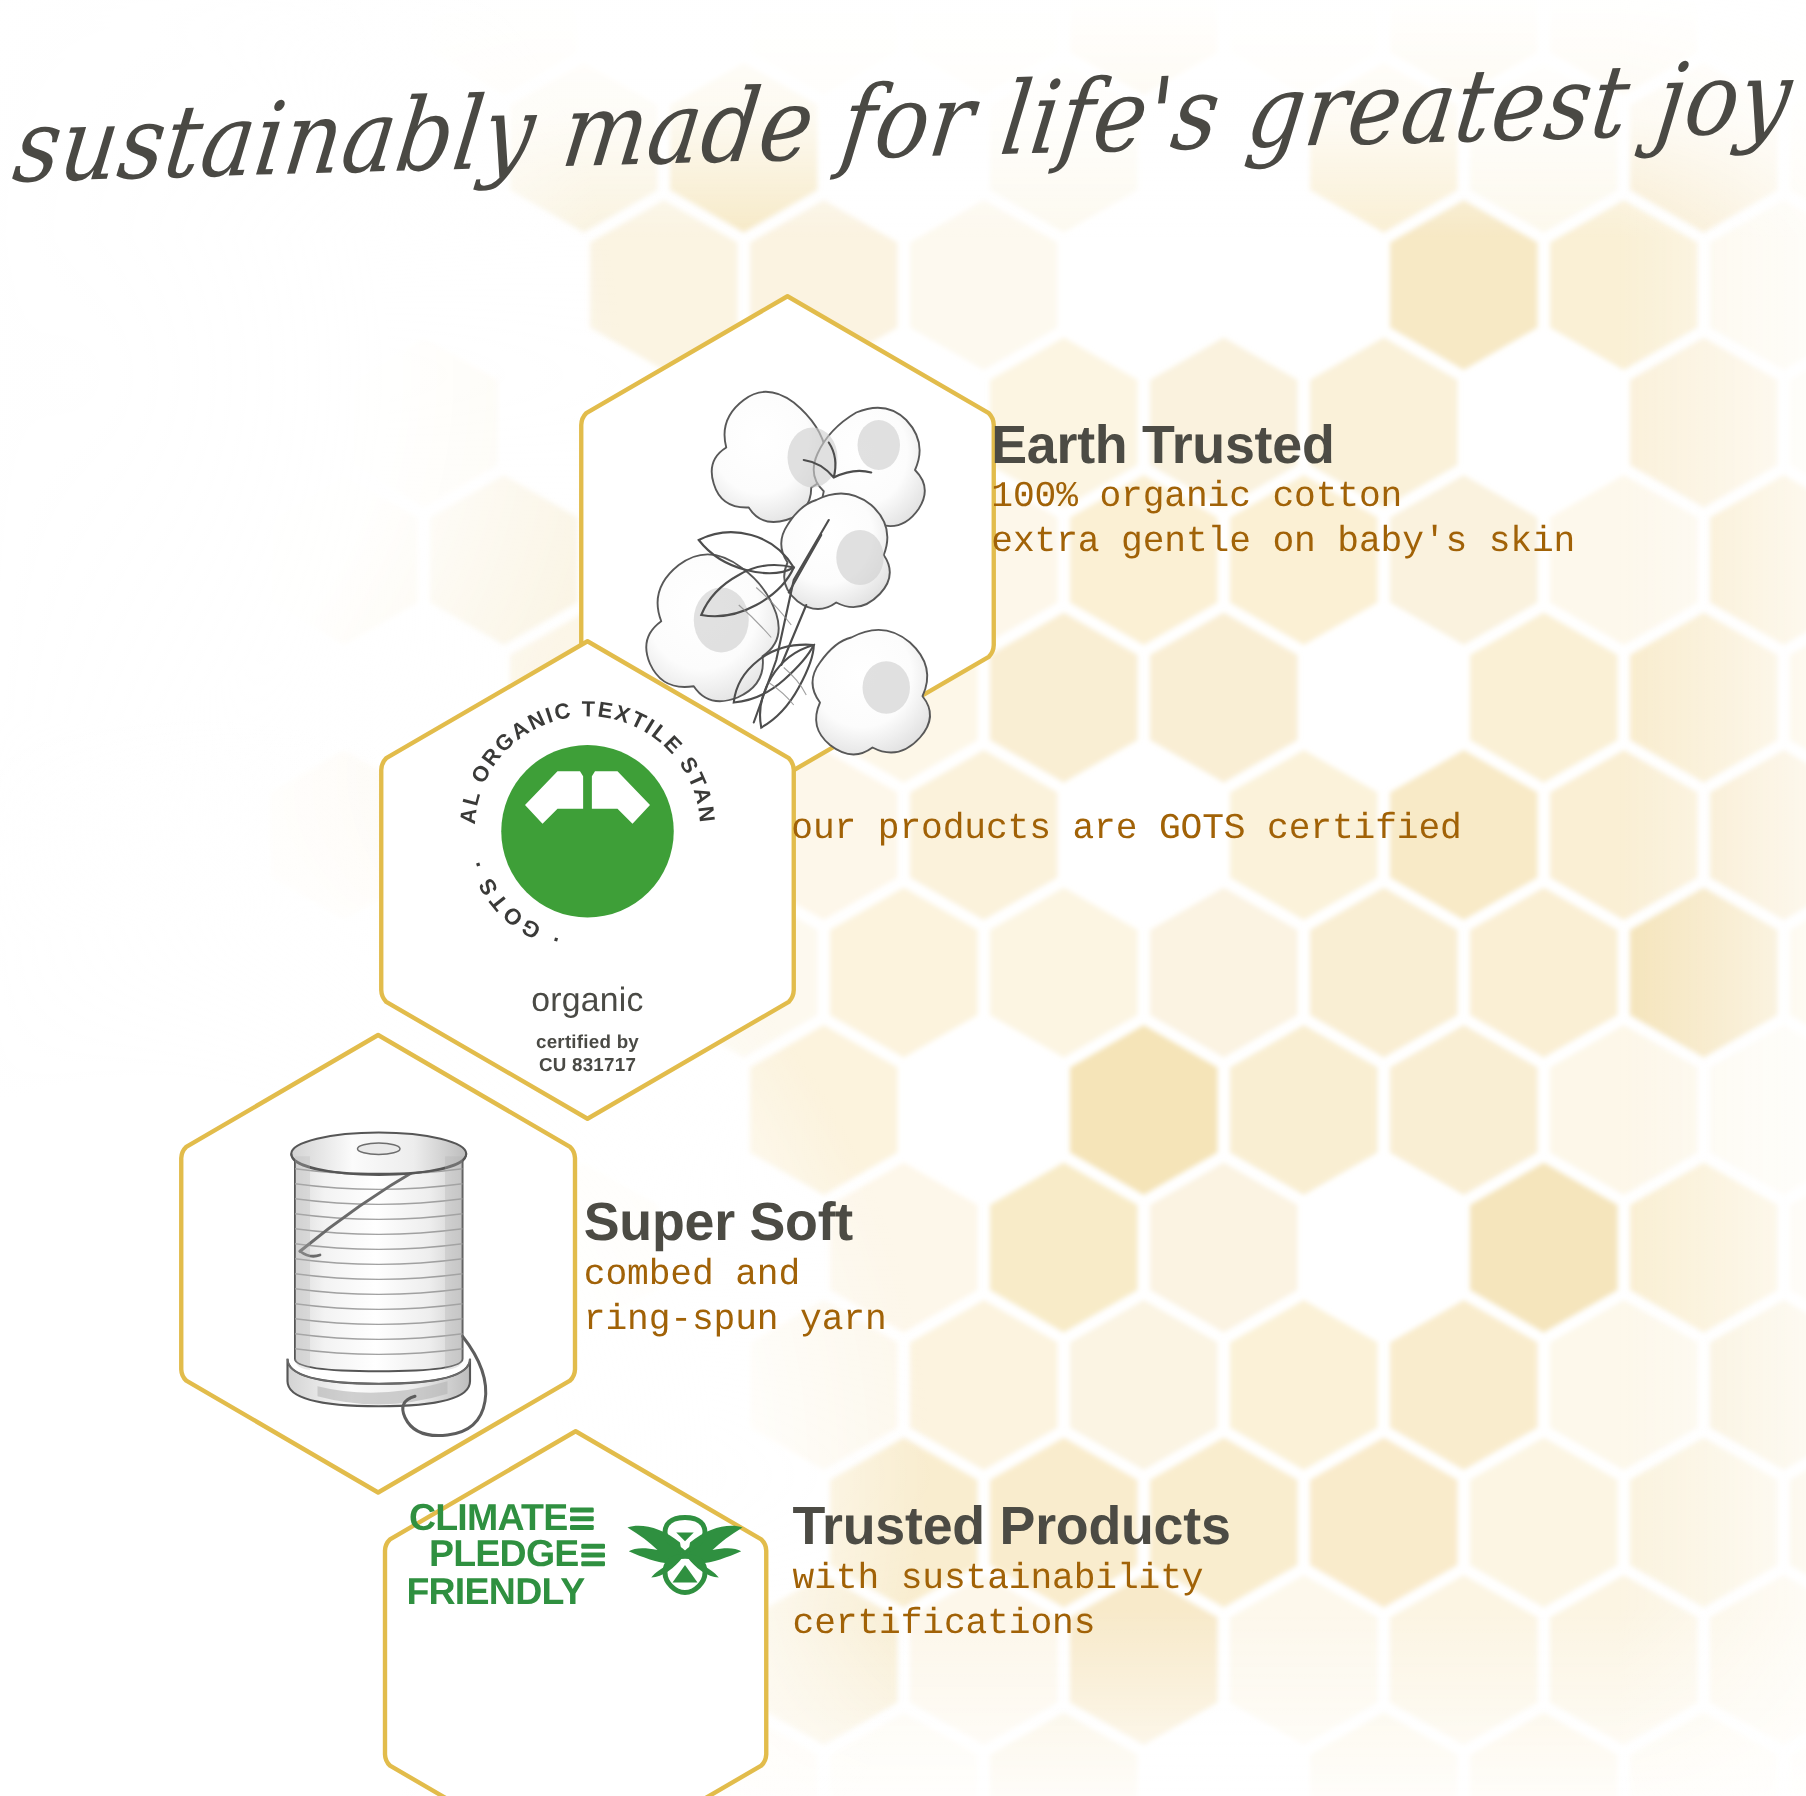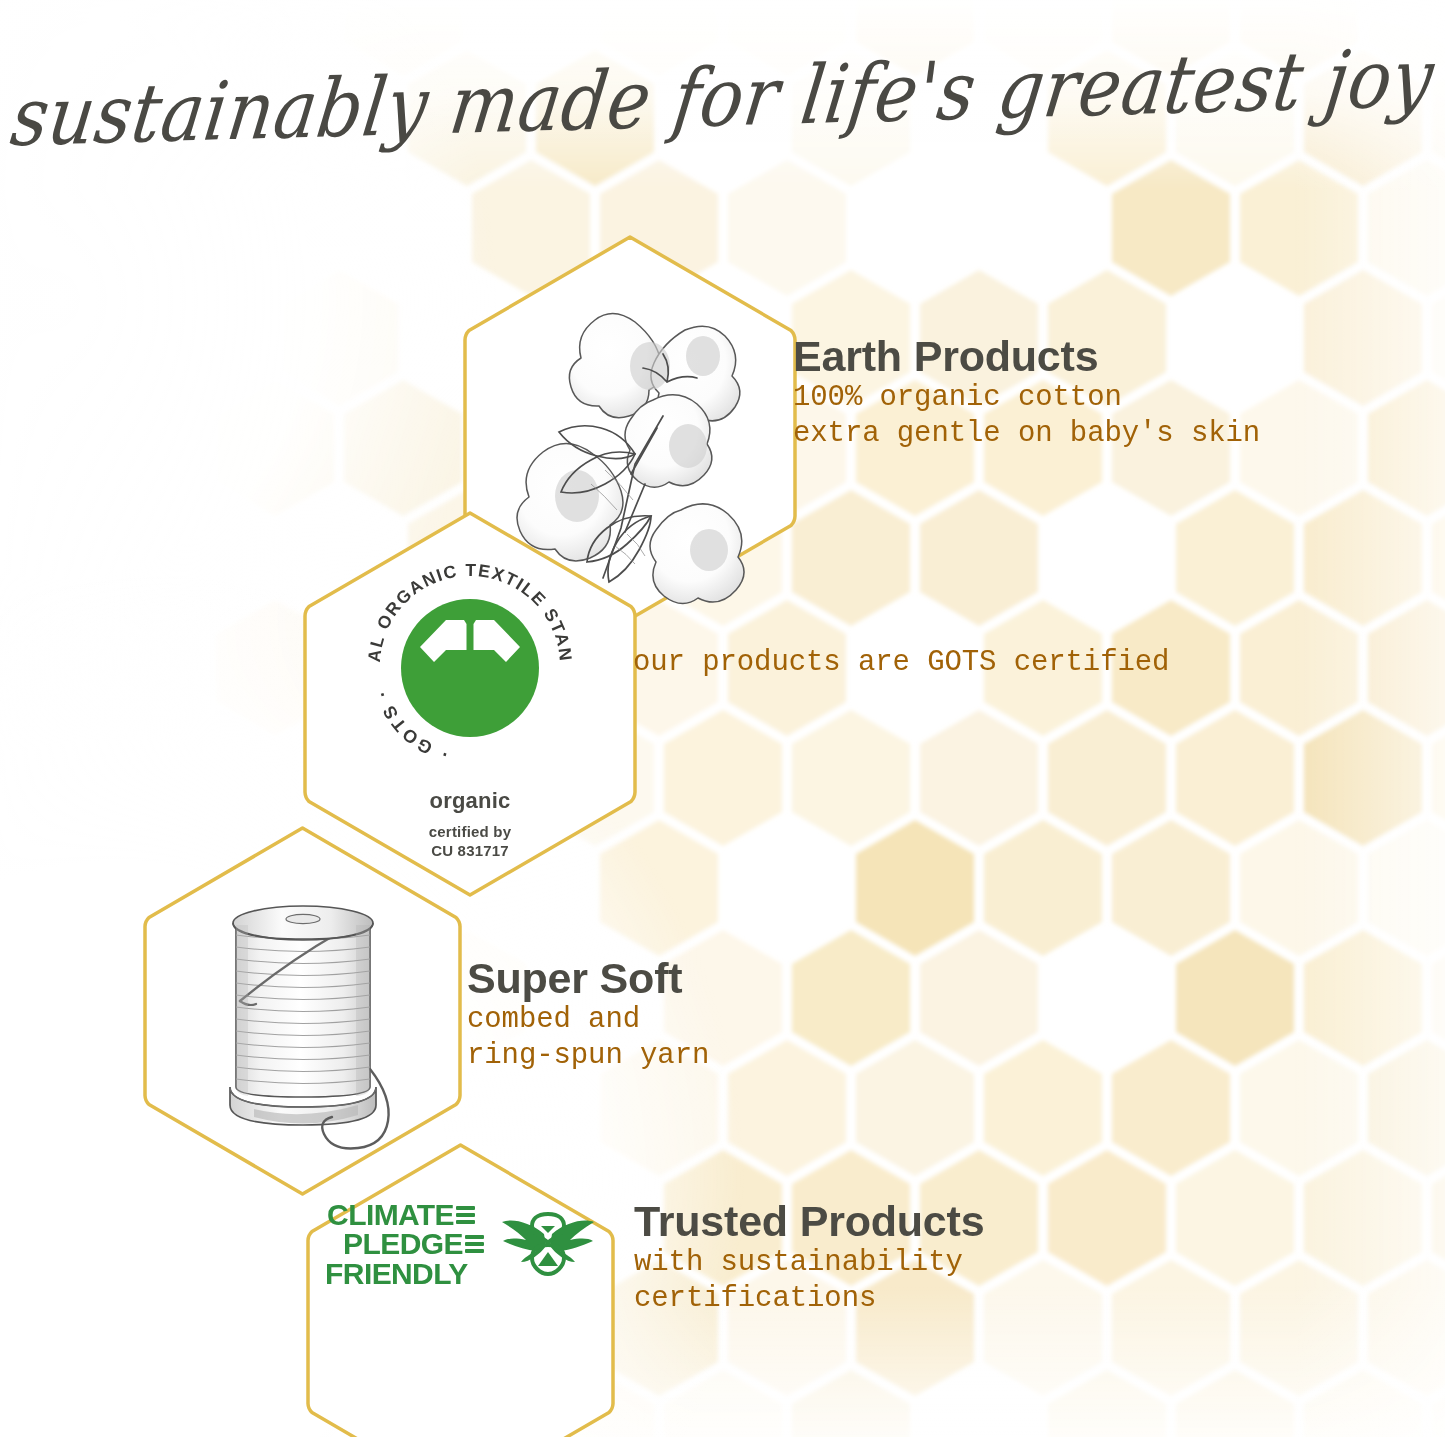--- a/index.html
+++ b/index.html
@@ -111,22 +111,22 @@
   
   .gots-wrap {
     display: flex;
     flex-direction: column;
     align-items: center;
   }
   .gots-ring { display: block; }
   .gots-organic {
     margin-top: 10px;
     font-family: "Liberation Sans", sans-serif;
-    font-weight: 700;
-    font-size: 22px;
+    font-weight: 400;
+    font-size: 27px;
     color: #4a4a45;
     letter-spacing: 0.2px;
   }
   .gots-cert {
     margin-top: 9px;
     font-family: "Liberation Sans", sans-serif;
     font-weight: 700;
     font-size: 15px;
     line-height: 1.25;
     color: #4a4a45;
@@ -413,21 +413,21 @@
           <path d="M172 150 L146 196 M160 206 L140 254"></path>
         </g>
         <g stroke="#8a8a8a" stroke-width="0.9" fill="none" opacity="0.8">
           <path d="M120 192 q16 14 28 30 M106 206 q14 12 26 26 M142 256 q12 10 18 22 M130 268 q12 8 20 18"></path>
         </g>
       </svg>
     </div>
   </div>
 
   <div class="feature-text" style="left:793px; top:332px;">
-    <div class="feature-title">Earth Products</div>
+    <div class="feature-title">Earth Trusted</div>
     <div class="feature-line">100% organic cotton</div>
     <div class="feature-line">extra gentle on baby's skin</div>
   </div>
 
   <div class="hex-card" style="left:300px; top:508px; width:340px; height:392px;">
     <svg viewBox="0 0 340 392" width="340" height="392">
       <path d="M170 5 L331 98.5 A14 14 0 0 1 335 108 L335 284 A14 14 0 0 1 331 293.5 L170 387 L9 293.5 A14 14 0 0 1 5 284 L5 108 A14 14 0 0 1 9 98.5 Z" fill="#ffffff" stroke="#E2BC4B" stroke-width="3.5" stroke-linejoin="round"></path>
     </svg>
     <div class="hex-content">
       <div class="gots-wrap" style="margin-top:6px;">

